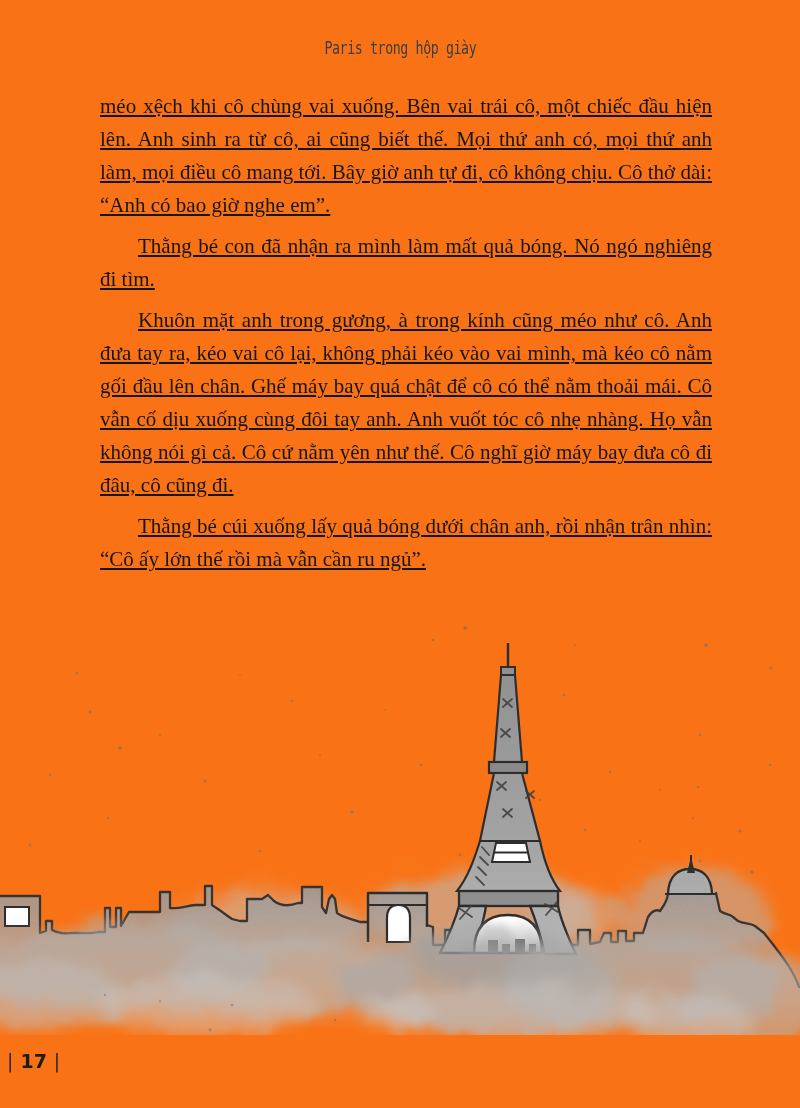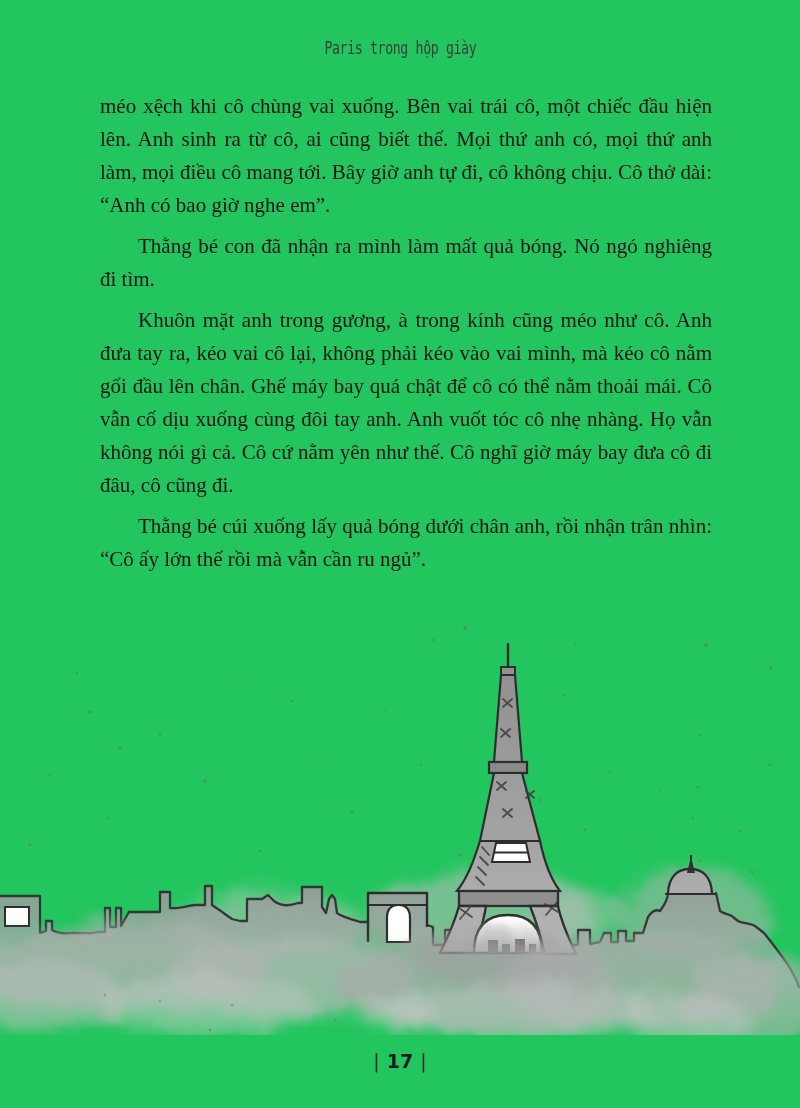--- a/index.html
+++ b/index.html
@@ -1,45 +1,45 @@
 <!DOCTYPE html>
 <html><head>
 <meta charset="utf-8">
 <style>
   html,body{margin:0;padding:0;background:#ffffff;}
   .page{
     position:relative;
     width:800px;height:1108px;
-    background:#22c55e;
+    background:#f97316;
     overflow:hidden;
     font-family:"Liberation Serif", serif;
     color:#161616;
   }
   .running-title{
     position:absolute;top:38px;left:0;width:800px;
     text-align:center;
     font-family:"DejaVu Sans Mono", monospace;
     font-size:17px;font-weight:400;color:#3d3d3d;
     letter-spacing:-0.5px;
   }
   .running-title span{display:inline-block;transform:scaleX(0.78) scaleY(1.08);transform-origin:center;}
   .body-text{
     position:absolute;top:90px;left:100px;width:612px;
     font-size:21px;line-height:33px;
     text-align:justify;
     text-justify:inter-word;
   }
-  .para{margin:0 0 8px 0;text-indent:38px;}
+  .para{margin:0 0 8px 0;text-indent:38px;text-decoration:underline;}
   .para.first{text-indent:0;}
   .illustration{
     position:absolute;left:0;top:615px;width:800px;height:420px;
   }
   .page-number{
     position:absolute;top:1050px;left:0;width:800px;
-    text-align:center;
+    text-align:left;
     font-family:"DejaVu Sans", sans-serif;
     font-size:19px;font-weight:700;color:#1c1c1c;
   }
   .page-number .bar{font-weight:400;color:#2a2a2a;padding:0 7px;}
 </style>
 </head>
 <body>
 
 <div class="page">
 

